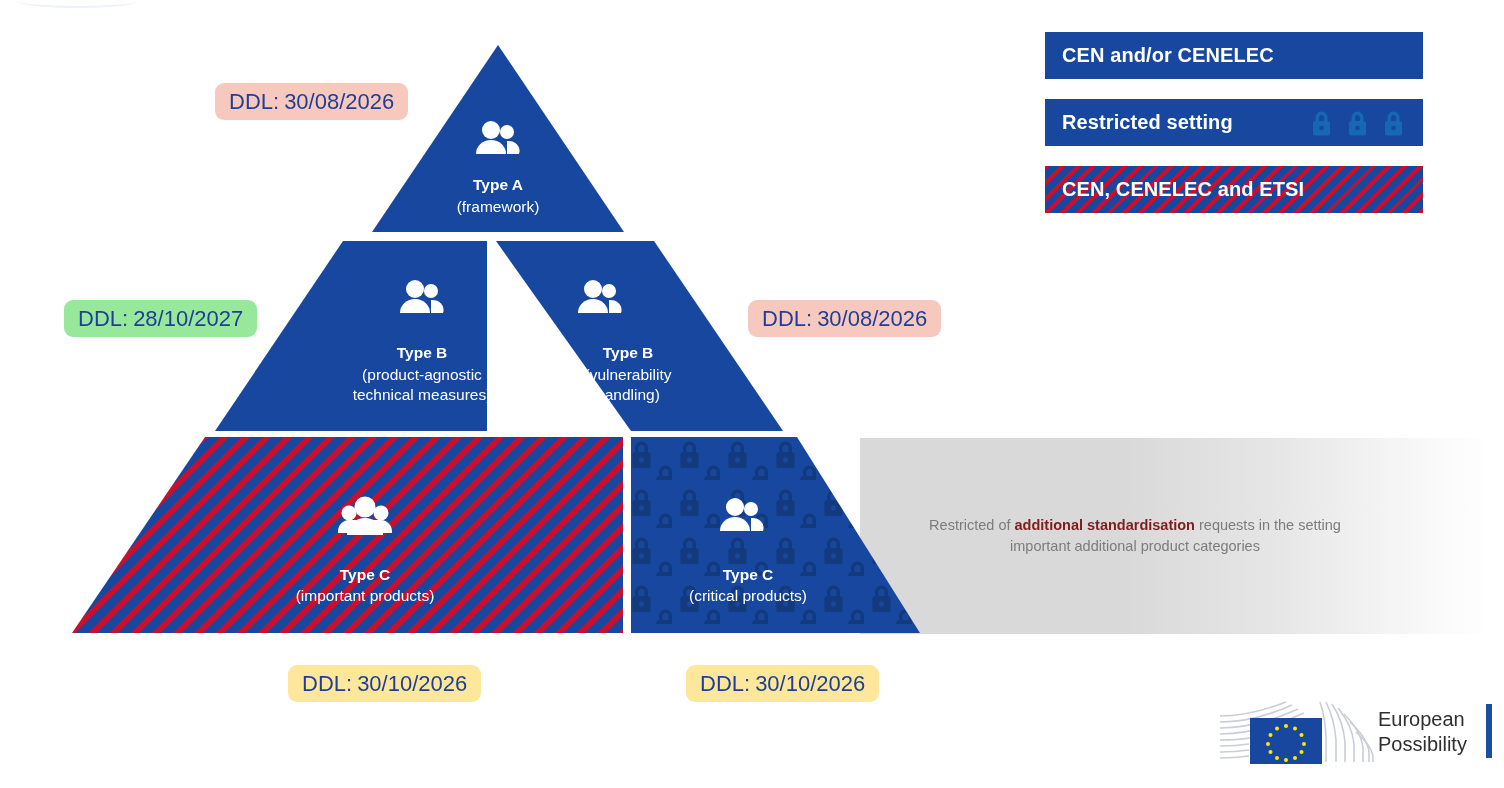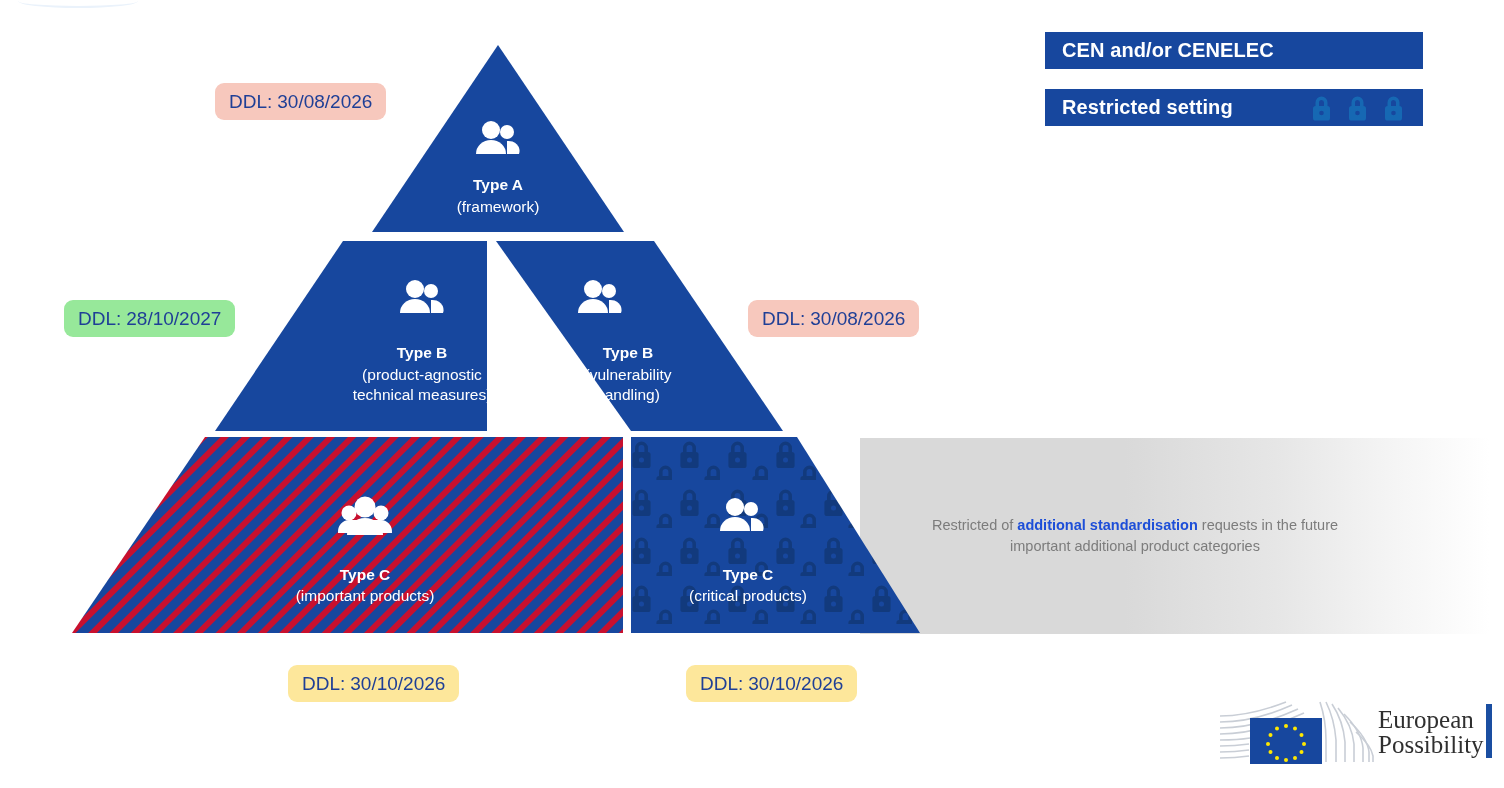--- a/index.html
+++ b/index.html
@@ -14,31 +14,31 @@
   
   .gray-banner {
     position: absolute; left: 860px; top: 438px;
     width: 630px; height: 196px;
     background: linear-gradient(to right, #d9d9d9 0%, #d9d9d9 42%, #e6e6e6 66%, #f5f5f5 85%, #ffffff 100%);
   }
   .gray-banner-text {
     position: absolute; left: 885px; top: 515px; width: 500px;
     color: #7c7c7c; font-size: 14.5px; line-height: 21px; text-align: center;
   }
-  .gray-banner-text b { color: #1d4ed8; font-weight: bold; }
+  .gray-banner-text b { color: #7f1d1d; font-weight: bold; }
 
   
   .pyramid { position: absolute; left: 0; top: 0; width: 1000px; height: 700px; }
 
   
   .ddl {
     position: absolute;
     border-radius: 9px;
     color: #1f3f96;
-    font-size: 19px;
+    font-size: 22px;
     display: flex; align-items: center; justify-content: center;
     white-space: nowrap;
     padding: 0 14px;
     height: 37px;
   }
   .ddl .lbl { font-weight: normal; }
   .ddl .val { font-weight: normal; margin-left: 5px; }
   .ddl-pink   { background: #f7c8bd; }
   .ddl-green  { background: #97e89a; }
   .ddl-yellow { background: #fde79b; }
@@ -46,21 +46,21 @@
   .ddl-a { left: 215px; top: 83px; }
   .ddl-b-left { left: 64px; top: 300px; }
   .ddl-b-right { left: 748px; top: 300px; }
   .ddl-c-left { left: 288px; top: 665px; }
   .ddl-c-right { left: 686px; top: 665px; }
 
   
   .legend { position: absolute; left: 1045px; top: 32px; width: 378px; }
   .legend-row {
     position: relative;
-    height: 37px;
+    height: 47px;
     margin-bottom: 20px;
     background: #17479e;
     display: flex; align-items: center;
     padding-left: 17px;
   }
   .legend-row.hatched {
     background-color: #17479e;
     background-image: repeating-linear-gradient(
       -45deg,
       #c8102e 0px, #c8102e 4px,
@@ -70,40 +70,40 @@
   .legend-label {
     color: #ffffff; font-weight: bold; font-size: 20px;
     letter-spacing: 0.1px;
   }
   .legend-locks { position: absolute; right: 18px; top: 50%; transform: translateY(-50%); display: flex; gap: 13px; }
 
   
   .ec-logo { position: absolute; left: 1216px; top: 700px; width: 275px; height: 72px; }
   .ec-text {
     position: absolute; left: 1378px; top: 707px;
-    color: #2f2f2f; font-size: 25px; line-height: 25px;
-    font-family: Liberation Serif, serif;
+    color: #2f2f2f; font-size: 20px; line-height: 25px;
+    font-family: Liberation Sans, sans-serif;
   }
   .ec-bar { position: absolute; left: 1486px; top: 704px; width: 6px; height: 54px; background: #1a4ea1; }
 
   .top-artifact {
     position: absolute; left: 18px; top: -6px; width: 120px; height: 14px;
     border-bottom: 2px solid #eaf2fb; border-radius: 0 0 50% 50%;
   }
 </style>
 </head>
 <body>
 
 <div id="stage">
 
   <div class="top-artifact"></div>
 
   <div class="gray-banner"></div>
   <div class="gray-banner-text">
-    <span>Restricted of </span><b>additional standardisation</b><span> requests in the future</span><br>
+    <span>Restricted of </span><b>additional standardisation</b><span> requests in the setting</span><br>
     <span>important additional product categories</span>
   </div>
 
   <svg class="pyramid" viewBox="0 0 1000 700">
     <defs>
       <pattern id="redHatch" width="15" height="15" patternUnits="userSpaceOnUse" patternTransform="rotate(45)">
         <rect width="15" height="15" fill="#17479e"></rect>
         <rect width="6" height="15" fill="#c8102e"></rect>
       </pattern>
       <pattern id="lockPattern" width="48" height="48" patternUnits="userSpaceOnUse">
@@ -237,20 +237,23 @@
           <rect x="3" y="11.5" width="17" height="14.5" rx="2.6" fill="#1668b3"></rect>
           <circle cx="11.5" cy="18.5" r="2.3" fill="#17479e"></circle>
         </svg>
         <svg width="23" height="27" viewBox="0 0 23 27">
           <path d="M17.5,12 L17.5,8 a6,6 0 0 0 -12,0 L5.5,12 L9,12 L9,8 a2.5,2.5 0 0 1 5,0 L14,12 Z" fill="#1668b3"></path>
           <rect x="3" y="11.5" width="17" height="14.5" rx="2.6" fill="#1668b3"></rect>
           <circle cx="11.5" cy="18.5" r="2.3" fill="#17479e"></circle>
         </svg>
       </span>
     </div>
+    <div class="legend-row hatched">
+      <span class="legend-label">CEN, CENELEC and ETSI</span>
+    </div>
   </div>
 
   <svg class="ec-logo" viewBox="0 0 275 72">
     <g stroke="#c9ced6" stroke-width="1.6" fill="none">
       <path d="M4,16 C30,16 52,9 70,2"></path>
       <path d="M4,22 C32,22 56,14 76,5"></path>
       <path d="M4,28 C34,28 60,19 82,9"></path>
       <path d="M4,34 C36,34 64,24 88,13"></path>
       <path d="M4,40 C20,40 28,39 34,38"></path>
       <path d="M4,46 C18,46 26,45 33,44"></path>

